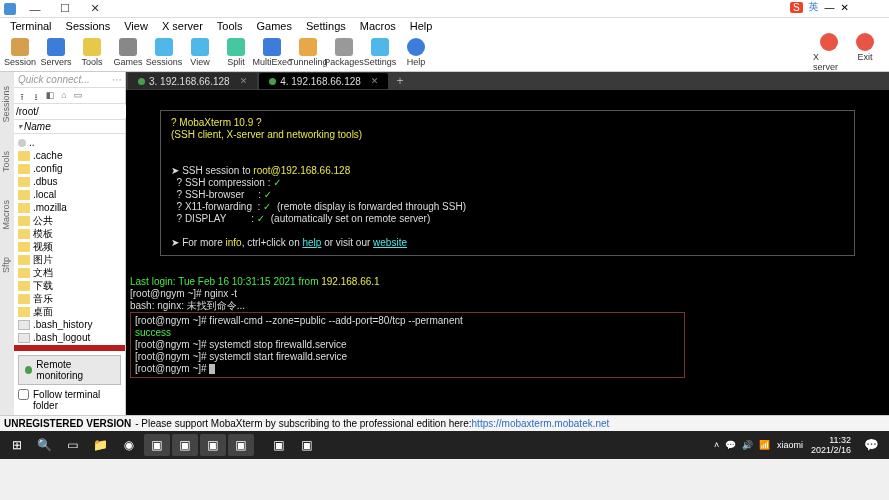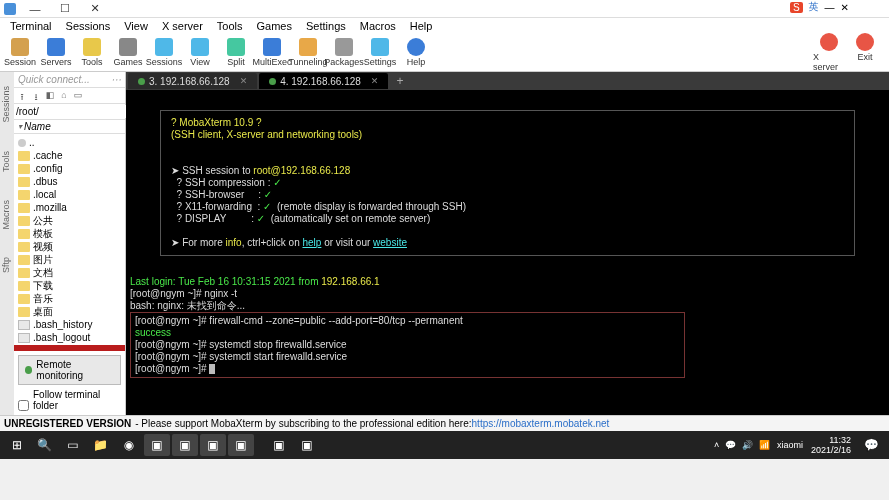--- a/index.html
+++ b/index.html
@@ -40,21 +40,21 @@
 .namehdr::before{content:"▾ ";font-size:8px;color:#666;margin-right:2px}
 .tree { flex:1; overflow-y:auto; padding:2px 0; }
 .tree .item { display:flex; align-items:center; padding:0 4px; height:13px; font-size:10px; }
 .tree .item .fi { width:12px; height:10px; margin-right:3px; display:inline-block; }
 .tree .item .fi.folder{background:#f4d56e;border-radius:1px}
 .tree .item .fi.file{background:#e8e8e8;border:1px solid #bbb}
 .tree .item .fi.dots{background:#ccc;border-radius:50%;width:8px;height:8px}
 .sidebottom { border-top:6px solid #b91c1c; padding:4px; }
 .rmbtn { background:#e8e8e8; border:1px solid #bbb; padding:3px 6px; font-size:10px; display:flex; align-items:center; gap:4px; margin-bottom:4px; justify-content:center;}
 .rmbtn .dot{width:8px;height:8px;background:#4a9e4a;border-radius:50%}
-.followrow{display:flex;align-items:flex-end;gap:4px;font-size:10px}
+.followrow{display:flex;align-items:flex-start;gap:4px;font-size:10px}
 .followrow input{width:11px;height:11px}
 .termarea { flex:1; background:#000; display:flex; flex-direction:column; }
 .tabbar { height:18px; background:#3a3a3a; display:flex; align-items:center; gap:2px; padding:0 2px; }
 .tab { height:16px; padding:8px 10px; font-size:10px; color:#ddd; display:flex; align-items:center; gap:4px; border-radius:2px 2px 0 0; }
 .tab .tdot{width:7px;height:7px;border-radius:50%;background:#4a9e4a}
 .tab.inactive{background:#2a2a2a}
 .tab.active{background:#000}
 .tab .x{font-size:9px;color:#888;margin-left:6px}
 .tabbar .plus{color:#aaa;padding:0 6px;font-size:12px}
 .terminal { flex:1; background:#000; color:#bbb; font-family:Consolas,monospace; font-size:10px; line-height:12px; padding:4px; position:relative; white-space:pre; }

